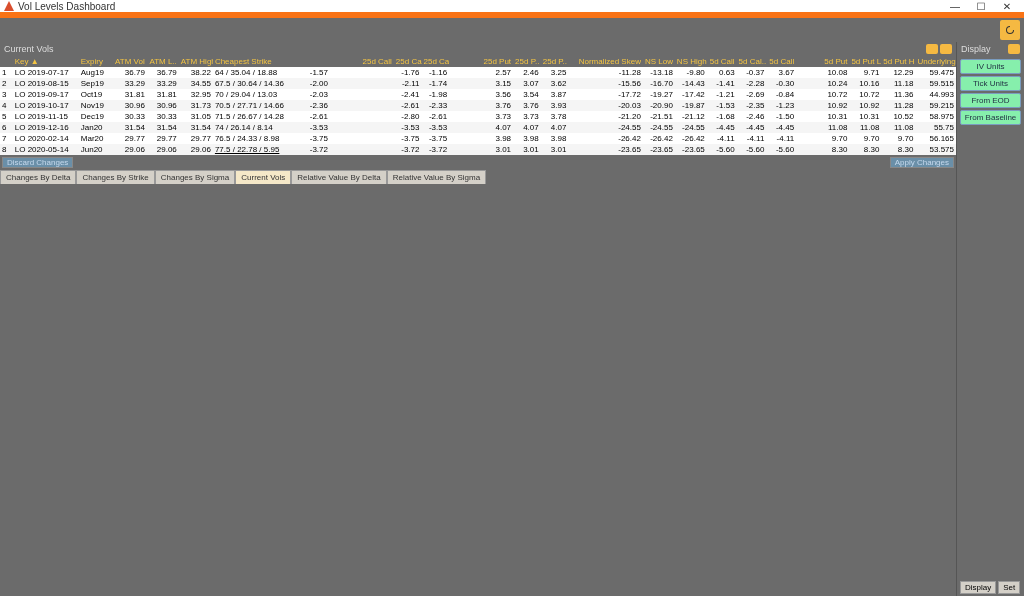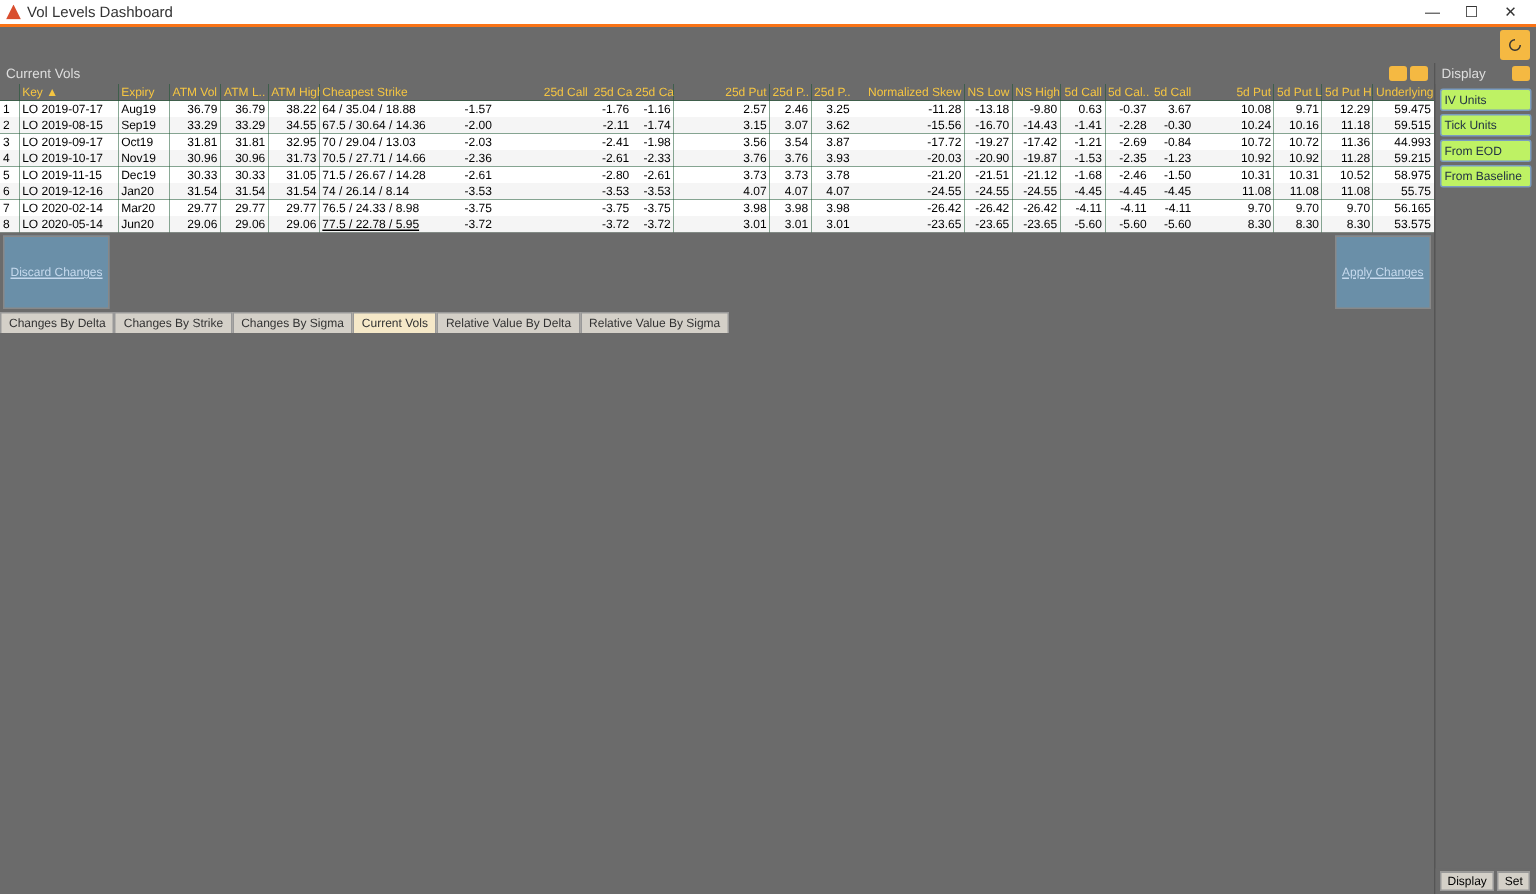--- a/index.html
+++ b/index.html
@@ -1,18 +1,18 @@
 <!DOCTYPE html>
 <html><head>
 <meta charset="utf-8">
 <style>
 * { margin: 0; padding: 0; box-sizing: border-box; font-family: Arial, sans-serif; }
 body { background: #fff; width: 1024px; height: 596px; overflow: hidden; font-size: 9px; }
 
-.titlebar { height: 18px; background: #fff; border-bottom: 2px solid #f97316; display: flex; align-items: center; padding: 0 4px; }
+.titlebar { height: 18px; background: #fff; border-bottom: 6px solid #f97316; display: flex; align-items: center; padding: 0 4px; }
 .titlebar .app-icon { width: 10px; height: 10px; background: #d94e2e; clip-path: polygon(0 100%, 50% 0, 100% 100%); margin-right: 4px; }
 .titlebar .title { flex: 1; font-size: 10px; color: #333; }
 .titlebar .winbtn { width: 26px; height: 16px; display: flex; align-items: center; justify-content: center; font-size: 10px; color: #333; }
 
 .toolbar { height: 24px; background: #6b6b6b; display: flex; justify-content: flex-end; align-items: center; padding-right: 4px; }
 .toolbar .tool-icon { width: 20px; height: 20px; background: #f5b942; margin-left: 2px; display: flex; align-items: center; justify-content: center; border-radius: 2px; }
 
 .main { display: flex; height: calc(100% - 42px); }
 .left { flex: 1; display: flex; flex-direction: column; background: #6b6b6b; }
 .right { width: 68px; background: #6b6b6b; border-left: 1px solid #555; display: flex; flex-direction: column; }
@@ -26,33 +26,33 @@
 .grid-wrap { background: #14532d; }
 .grid { width: 100%; border-collapse: collapse; font-size: 8px; table-layout: fixed; }
 .grid th { background: #6b6b6b; color: #f5c542; text-align: left; padding: 1px 2px; font-weight: normal; white-space: nowrap; overflow: hidden; border: none; font-size: 8px; }
 .grid td { padding: 0 2px; white-space: nowrap; overflow: hidden; color: #000; font-size: 8px; line-height: 11px; }
 .grid td.num { text-align: right; }
 .grid tbody tr:nth-child(odd) { background: #fff; }
 .grid tbody tr:nth-child(even) { background: #f5f5f5; }
 
 .action-row { display: flex; padding: 2px; background: #6b6b6b; }
 .action-row .spacer { flex: 1; }
-.action-btn { font-size: 8px; padding: 19px 4px; border: 1px solid #888; background: #5a8db8; color: #c5d9ed; cursor: pointer; text-decoration: underline; }
+.action-btn { font-size: 8px; padding: 0 4px; border: 1px solid #888; background: #5a8db8; color: #c5d9ed; cursor: pointer; }
 .action-btn.discard { background: #6a8fa8; }
 .action-btn.apply { background: #6a8fa8; }
 
 .tabs { display: flex; background: #6b6b6b; padding: 0; }
 .tab { font-size: 8px; padding: 2px 5px; background: #d4d0c8; border: 1px solid #999; border-bottom: none; margin-right: 0; color: #333; cursor: pointer; }
 .tab.active { background: #f5e8c8; font-weight: normal; }
 
 .filler { flex: 1; background: #6b6b6b; }
 
 .right .panel-header { justify-content: space-between; }
 .side-btns { padding: 3px; display: flex; flex-direction: column; gap: 2px; }
-.side-btn { font-size: 8px; padding: 2px 2px; background: #bef264; border: 1px solid #7a9cc0; text-align: left; cursor: pointer; color: #234; border-radius: 2px; }
+.side-btn { font-size: 8px; padding: 2px 2px; background: #86efac; border: 1px solid #7a9cc0; text-align: center; cursor: pointer; color: #234; border-radius: 2px; }
 
 .bottom-right { display: flex; gap: 2px; padding: 2px 3px; background: #6b6b6b; }
 .mini-btn { font-size: 8px; padding: 1px 4px; background: #d4d0c8; border: 1px solid #999; cursor: pointer; }
 </style>
 </head>
 <body>
 
 <div class="titlebar">
   <span class="app-icon"></span>
   <span class="title">Vol Levels Dashboard</span>

